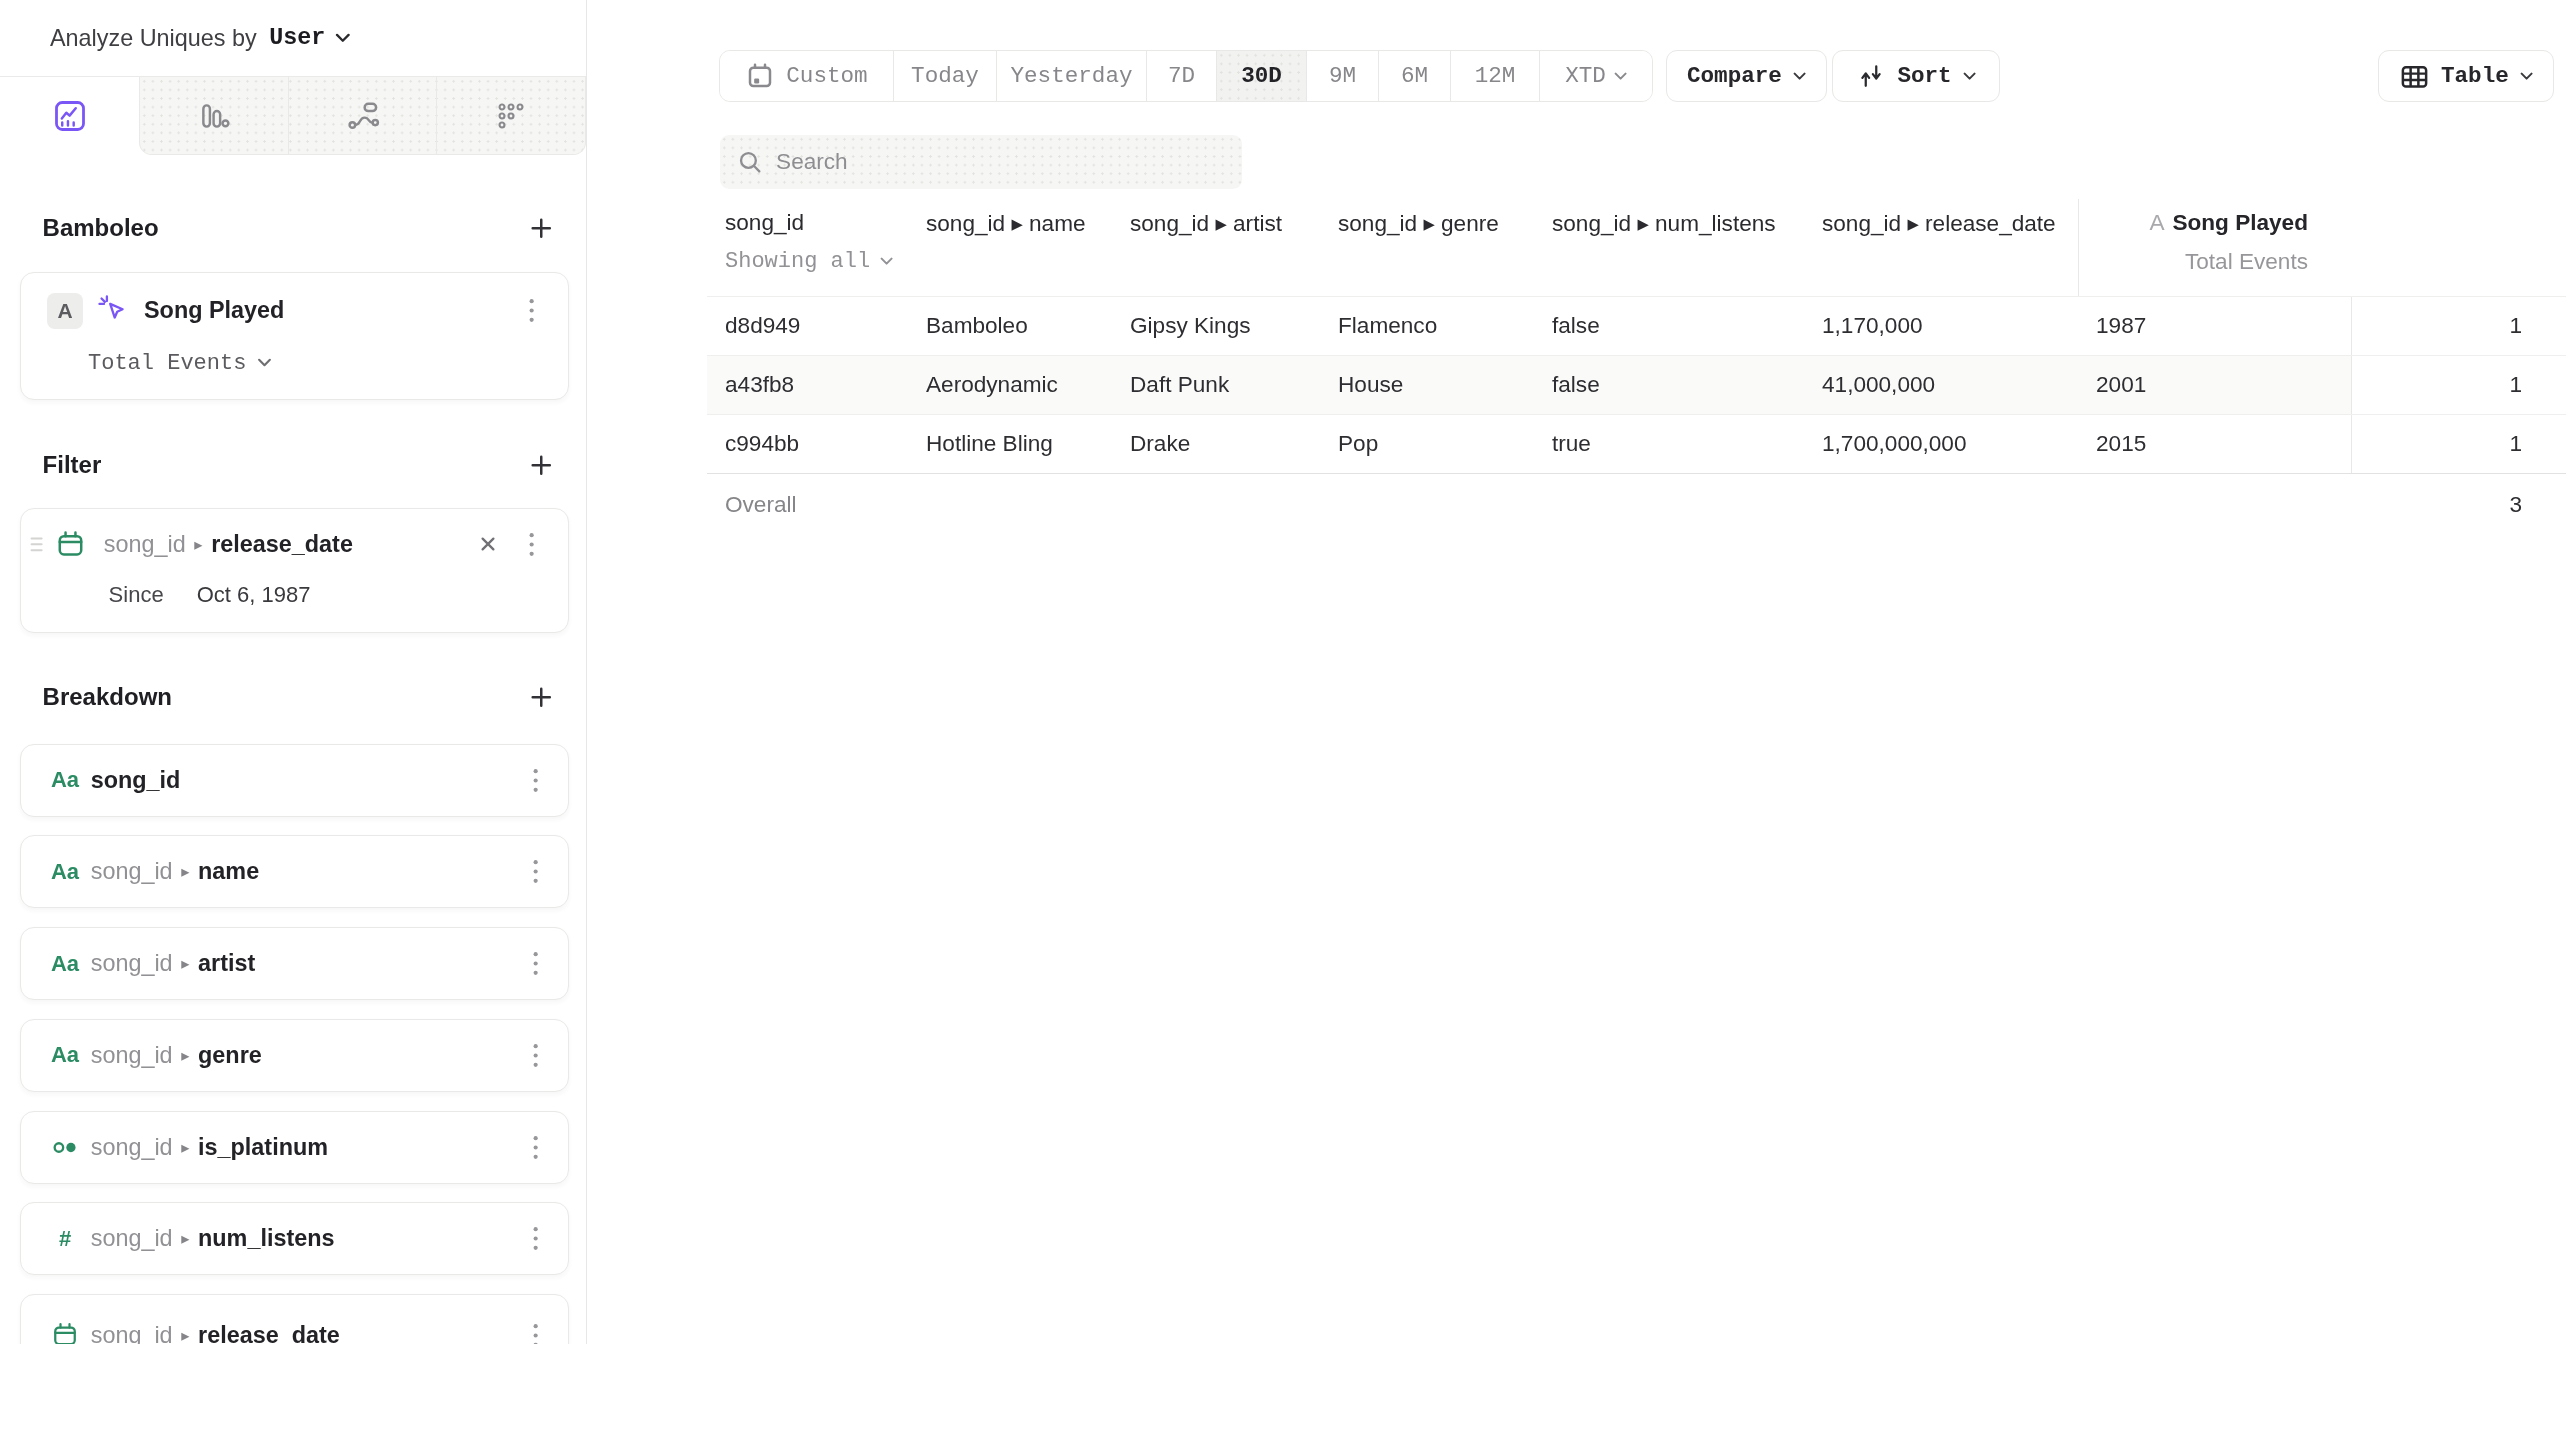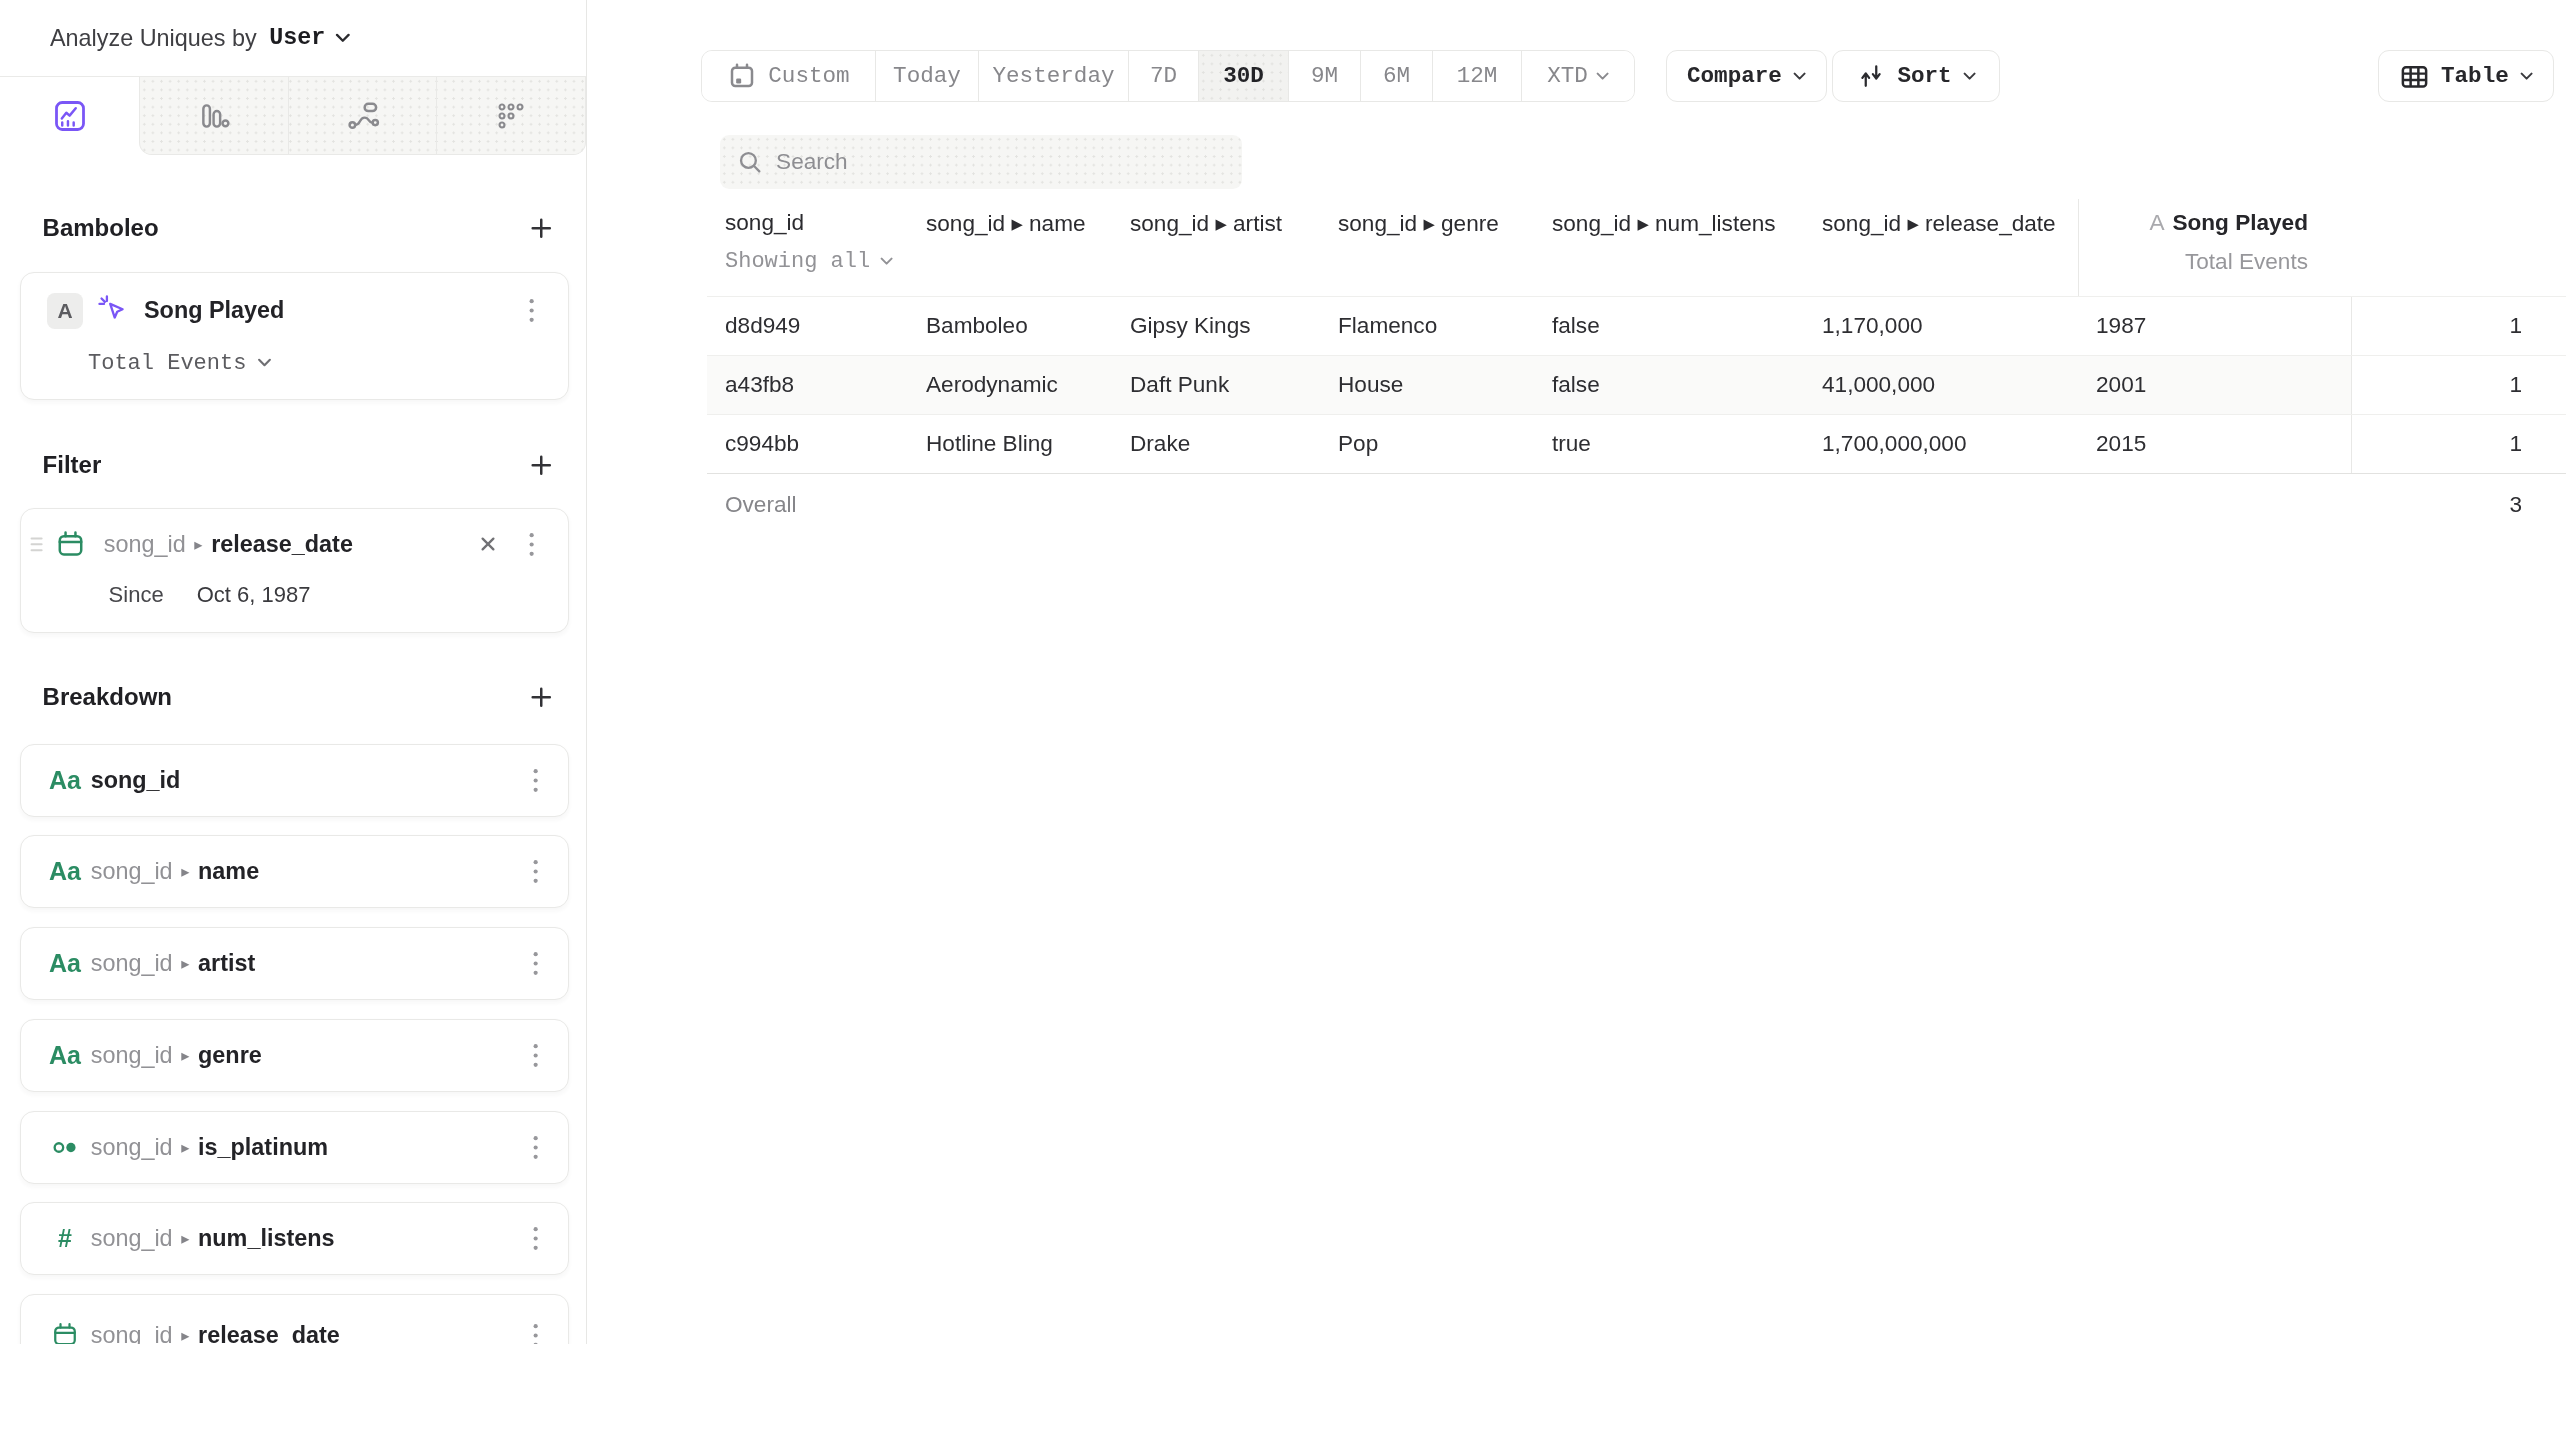--- a/index.html
+++ b/index.html
@@ -80,33 +80,33 @@
   .prop { display: flex; align-items: center; }
   .prefix { color: #919195; font-size: 23.4px; }
   .caret { color: #85858a; font-size: 16.4px; margin: 0 8.6px; }
   .pname { font-size: 23.4px; font-weight: 700; color: #232327; }
 
   .bd-list { margin-top: 30px; display: flex; flex-direction: column; gap: 18.7px; }
   .bd-card { min-height: 73px; display: flex; flex-direction: column; justify-content: center; padding: 0 18.7px 0 30px; }
   .bd-main { display: flex; align-items: center; }
   .type-icon {
     width: 28px; margin-right: 11.7px; display: flex; align-items: center; justify-content: center;
-    font-size: 25px; font-weight: 700; color: #2b8c63; flex: 0 0 auto;
+    font-size: 22px; font-weight: 700; color: #2b8c63; flex: 0 0 auto;
   }
   .bd-main .kebab-btn { margin-left: auto; }
   .bd-card.tall { min-height: 123px; }
   .bd-sub { margin: 14px 0 0 40px; font-size: 22px; color: #5b5b5f; }
 
   .kebab-btn { width: 28px; height: 34px; display: flex; align-items: center; justify-content: center; }
 
   
   .main { position: relative; flex: 1; height: 100%; background: #fff; }
 
   .segmented {
-    position: absolute; left: 114px; top: 50px; height: 52px;
+    position: absolute; left: 132px; top: 50px; height: 52px;
     display: flex; align-items: stretch;
     border: 0.8px solid #e8e8e6; border-radius: 11px; overflow: hidden; background: #fff;
   }
   .seg {
     display: flex; align-items: center; justify-content: center;
     font-size: 22.6px; color: #87878b; background: #fff;
     border-left: 0.8px solid #e8e8e6;
   }
   .seg:first-child { border-left: none; }
   .seg-custom { width: 173px; gap: 11px; }

